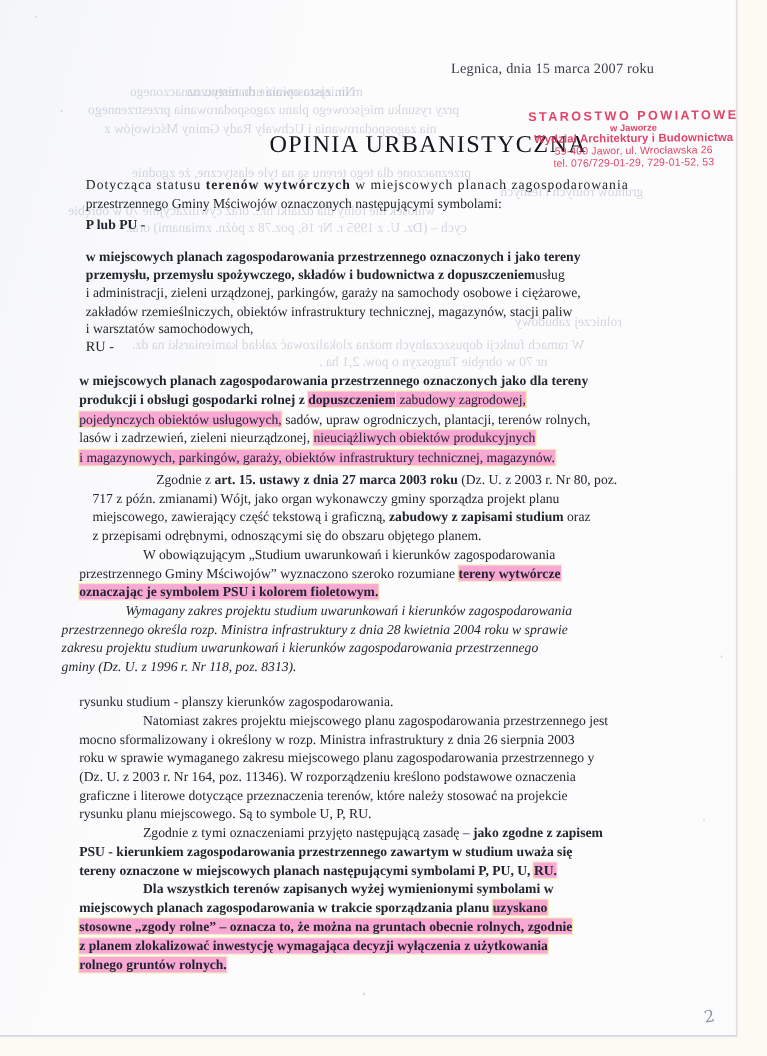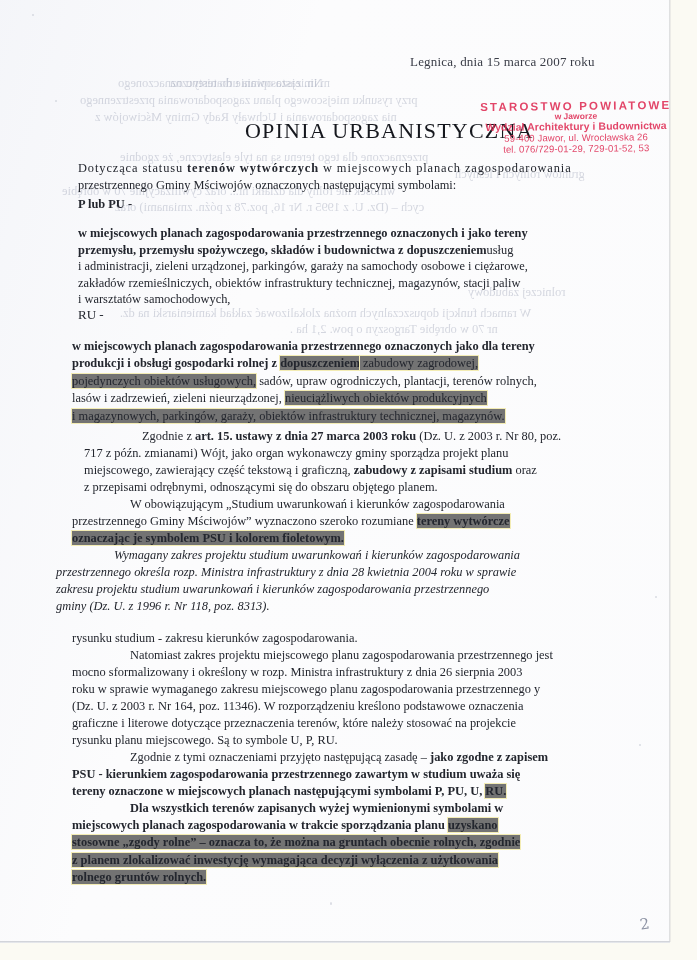--- a/index.html
+++ b/index.html
@@ -63,21 +63,21 @@
   }
   .para{
     position:absolute;
     color:#23262e;
     font-size:12.4px;
     line-height:16.6px;
     text-align:justify;
     text-justify:inter-word;
   }
   .para b{font-weight:700;}
-  .hl{background:#737373;box-shadow:0 0 0 1px #f3ecb4;}
+  .hl{background:#f9a8d4;box-shadow:0 0 0 1px #f3ecb4;}
 
   
   #stamp{
     position:absolute;left:462px;top:100px;
     width:228px;
     color:#e0365c;
     font-family:"Liberation Sans", sans-serif;
     text-align:center;
     transform:rotate(-0.6deg);
     opacity:.92;
@@ -177,21 +177,21 @@
 
   <div class="para" style="left:56px;top:547px;width:600px;line-height:17px;font-style:italic;">
     <span style="padding-left:58px;">Wymagany zakres projektu studium uwarunkowań i kierunków zagospodarowania</span><br>
     <span>przestrzennego określa rozp. Ministra infrastruktury z dnia 28 kwietnia 2004 roku w sprawie</span><br>
     <span>zakresu projektu studium uwarunkowań i kierunków zagospodarowania przestrzennego</span><br>
     <span>gminy (Dz. U.  z 1996 r. Nr 118, poz. 8313).</span>
   </div>
 
   <div class="para" style="left:72px;top:613px;width:600px;line-height:17px;">
     <br>
-    <span>rysunku studium  - zakresu kierunków zagospodarowania.</span>
+    <span>rysunku studium  - planszy kierunków zagospodarowania.</span>
   </div>
 
   <div class="para" style="left:72px;top:647px;width:600px;line-height:17px;">
     <span style="padding-left:58px;">Natomiast zakres projektu miejscowego planu zagospodarowania przestrzennego jest</span><br>
     <span>mocno sformalizowany i określony w rozp. Ministra infrastruktury z dnia 26 sierpnia 2003</span><br>
     <span>roku w sprawie wymaganego zakresu miejscowego planu zagospodarowania przestrzennego y</span><br>
     <span>(Dz. U.  z 2003 r. Nr 164, poz. 11346). W rozporządzeniu kreślono podstawowe oznaczenia</span><br>
     <span>graficzne i literowe dotyczące przeznaczenia terenów, które należy stosować na projekcie</span><br>
     <span>rysunku planu miejscowego. Są to symbole U, P, RU.</span>
   </div>

